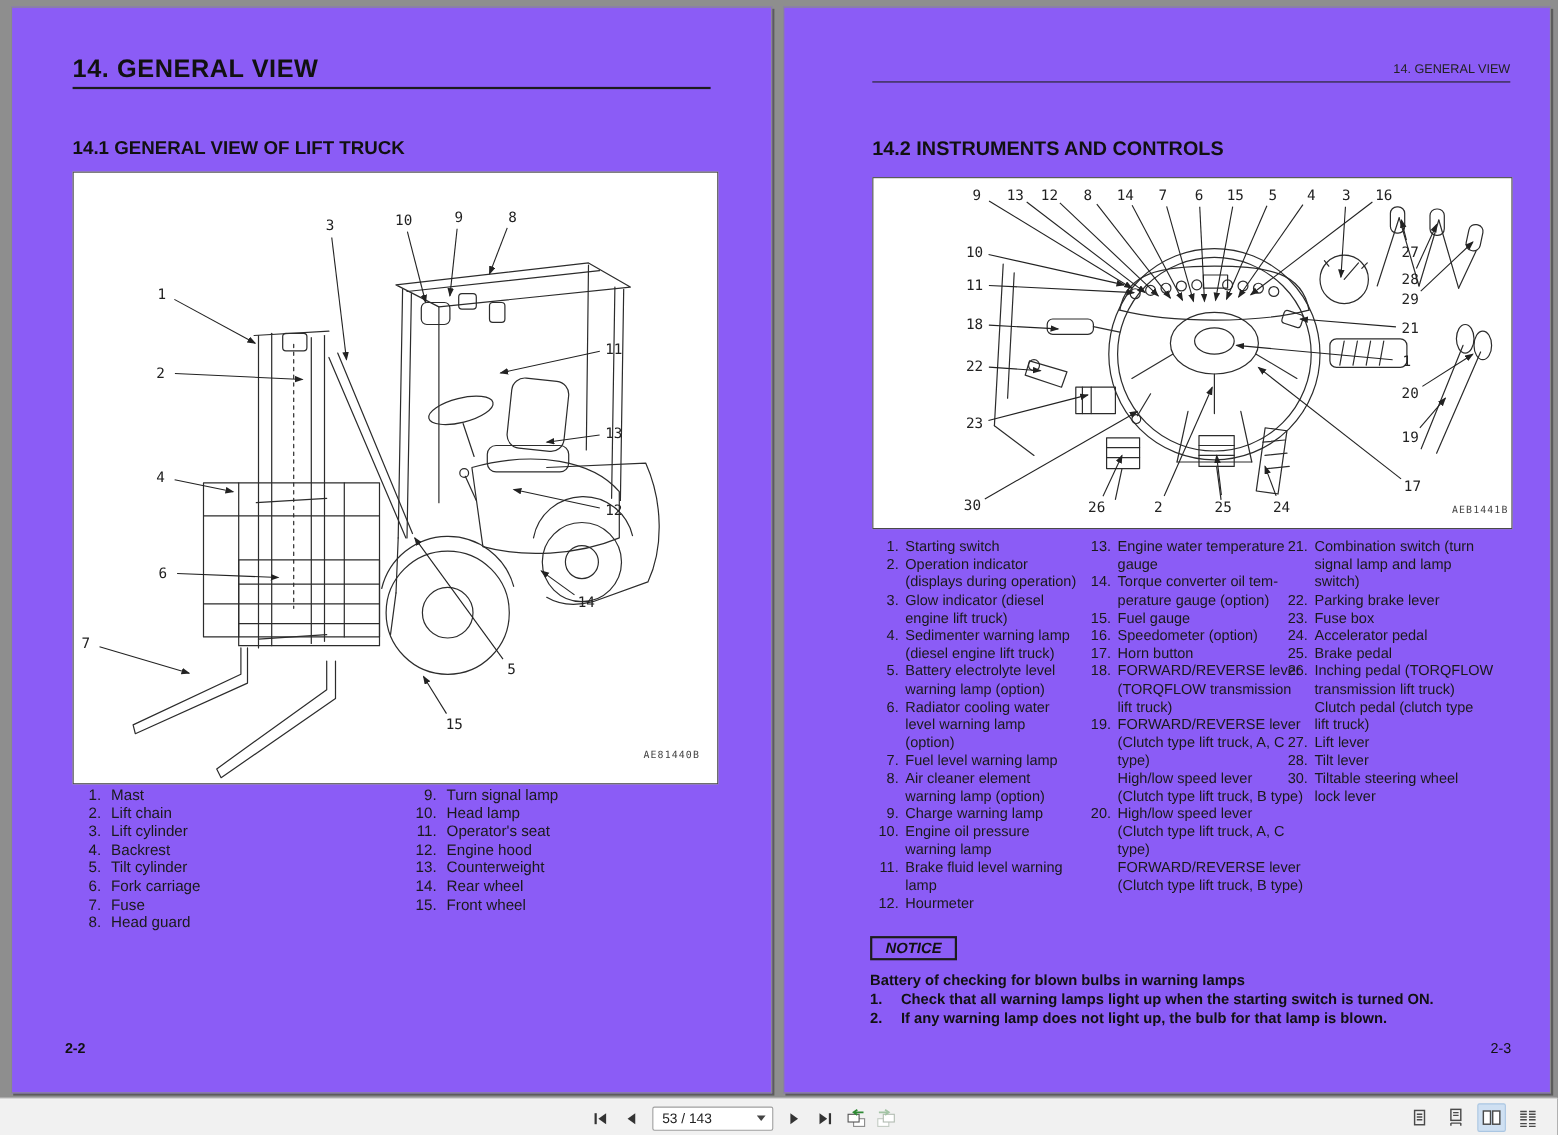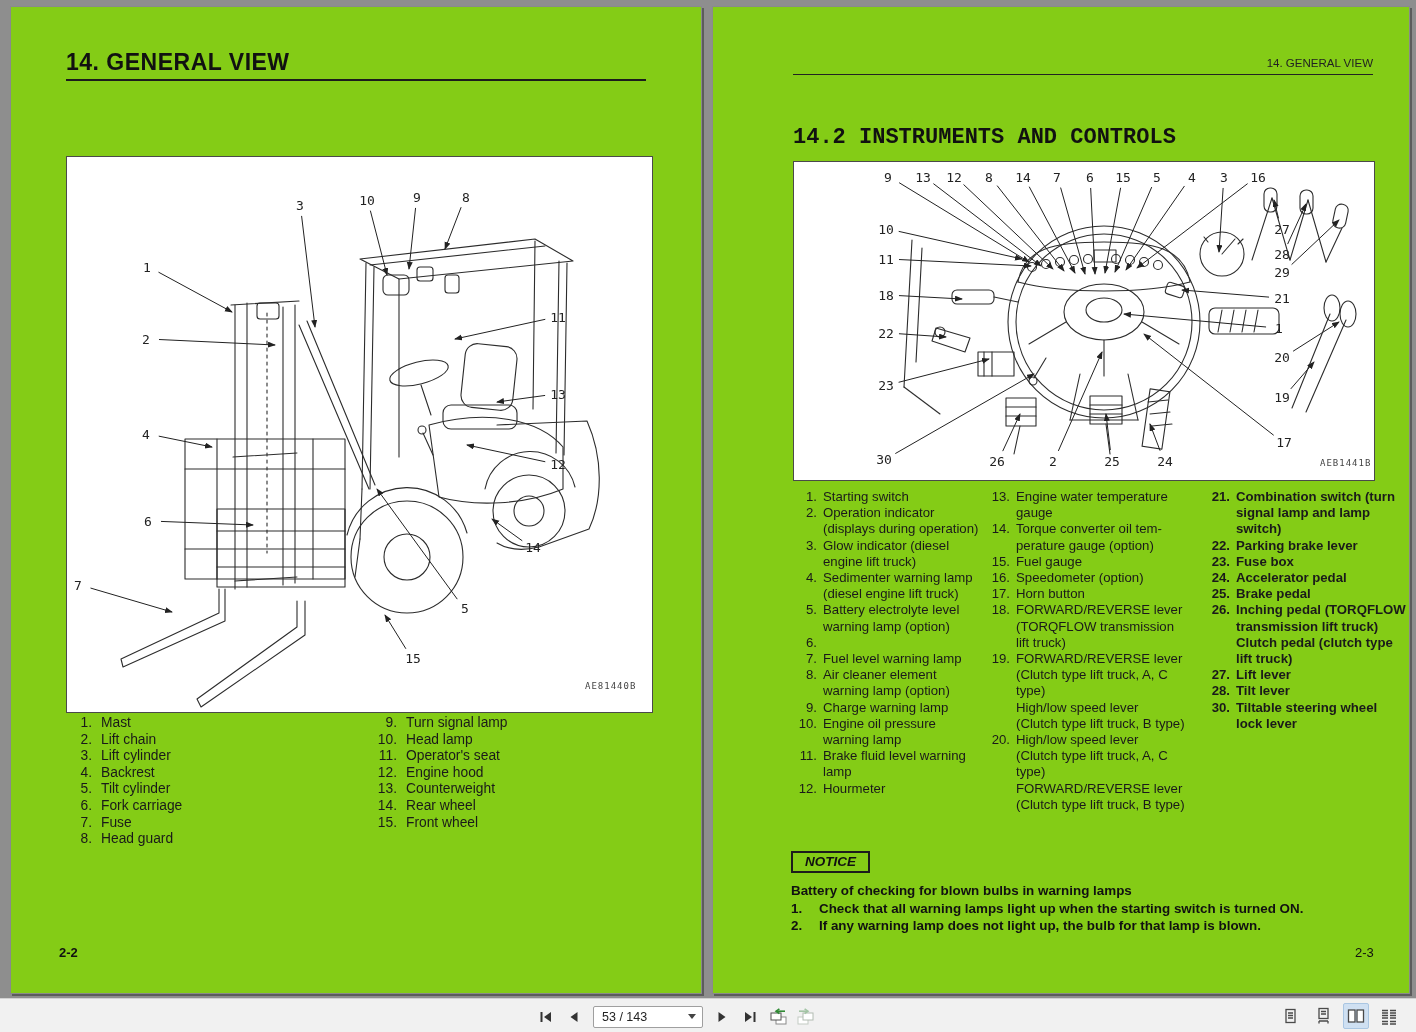--- a/index.html
+++ b/index.html
@@ -1,19 +1,19 @@
 <!DOCTYPE html>
 <html><head>
 <meta charset="utf-8">
 <style>
   html,body{margin:0;padding:0;}
   body{width:1416px;height:1032px;overflow:hidden;background:#8e8e8e;
        font-family:"Liberation Sans",sans-serif;color:#1a1a1a;position:relative;}
   .canvas{position:absolute;left:0;top:0;width:1416px;height:999px;background:#8e8e8e;}
-  .page{position:absolute;top:6px;height:986px;background:#84cc16;border:1px solid #8a8a8a;
+  .page{position:absolute;top:6px;height:986px;background:#8b5cf6;border:1px solid #8a8a8a;
         box-shadow:2px 2px 0 rgba(0,0,0,.35);}
   .page-left{left:10px;width:690px;}
   .page-right{left:712px;width:696px;}
 
   
   .lp-title{position:absolute;left:55px;top:42px;font-size:23px;font-weight:bold;letter-spacing:.5px;color:#111;}
   .lp-title-rule{position:absolute;left:55px;top:72px;width:580px;height:2px;background:#1c1c1c;}
   .lp-section{position:absolute;left:55px;top:118px;font-size:17px;font-weight:bold;color:#111;}
   .figure{position:absolute;border:1px solid #4a4a4a;background:#fff;}
   .fig-left{left:55px;top:149px;width:585px;height:555px;}
@@ -33,26 +33,26 @@
   .li .num{flex:0 0 26px;text-align:right;padding-right:9px;}
   .li .txt{white-space:nowrap;}
 
   .page-num{position:absolute;font-size:13px;color:#111;}
   .pn-left{left:48px;top:938px;font-weight:bold;}
   .pn-right{left:642px;top:938px;}
 
   
   .rp-header{position:absolute;left:80px;top:50px;width:580px;text-align:right;font-size:11.5px;color:#222;}
   .rp-header-rule{position:absolute;left:80px;top:67px;width:580px;height:1px;background:#222;}
-  .rp-section{position:absolute;left:80px;top:118px;font-size:22px;font-weight:bold;color:#111;font-family:Liberation Mono, monospace;}
+  .rp-section{position:absolute;left:80px;top:118px;font-size:18px;font-weight:bold;color:#111;}
   .rlist{position:absolute;left:80px;top:482px;width:600px;font-size:13.2px;}
   .rlist .col{position:absolute;top:0;width:200px;}
   .rlist .c1{left:0;}
   .rlist .c2{left:193px;}
-  .rlist .c3{left:413px;font-weight:bold;}
+  .rlist .c3{left:372px;}
   .rlist .li{line-height:16.2px;}
   .rlist .li .num{flex:0 0 24px;padding-right:6px;}
   .rlist .li .txt{white-space:nowrap;}
 
   .notice-box{position:absolute;left:78px;top:844px;border:2px solid #1c1c1c;
               padding:1px 12px 2px;font-size:13.5px;font-weight:bold;color:#111;font-style:italic;}
   .method-head{position:absolute;left:78px;top:876px;font-size:13.4px;font-weight:bold;color:#111;}
   .method-items{position:absolute;left:78px;top:894px;font-size:13.4px;font-weight:bold;color:#111;}
   .method-items .li{line-height:16.6px;}
   .method-items .num{flex:0 0 18px;padding-right:10px;text-align:left;}
@@ -72,20 +72,21 @@
   .tbtn.active{background:#cfe0f2;border-color:#aac6e2;}
 </style>
 </head>
 <body>
 
 <div class="canvas">
 
   <div class="page page-left">
     <div class="lp-title">14. GENERAL VIEW</div>
     <div class="lp-title-rule"></div>
+    <div class="lp-section">14.1 GENERAL VIEW OF LIFT TRUCK</div>
 
     <div class="figure fig-left">
       <svg id="fig-forklift" viewBox="0 0 585 555">
         <defs>
           <marker id="ahL" markerWidth="9" markerHeight="8" refX="7" refY="3" orient="auto" markerUnits="userSpaceOnUse">
             <path d="M0,0 L8,3 L0,6 Z" fill="#222"></path>
           </marker>
         </defs>
         <g class="art">
           <path d="M168,148 L168,432"></path>
@@ -448,20 +449,25 @@
           </div>
           <div class="li">
             <span class="num">5.</span>
             <span class="txt">
               <div>Battery electrolyte level</div>
               <div>warning lamp (option)</div>
             </span>
           </div>
           <div class="li">
             <span class="num">6.</span>
+            <span class="txt">
+              <div>Radiator cooling water</div>
+              <div>level warning lamp</div>
+              <div>(option)</div>
+            </span>
           </div>
           <div class="li">
             <span class="num">7.</span>
             <span class="txt">
               <div>Fuel level warning lamp</div>
             </span>
           </div>
           <div class="li">
             <span class="num">8.</span>
             <span class="txt">

